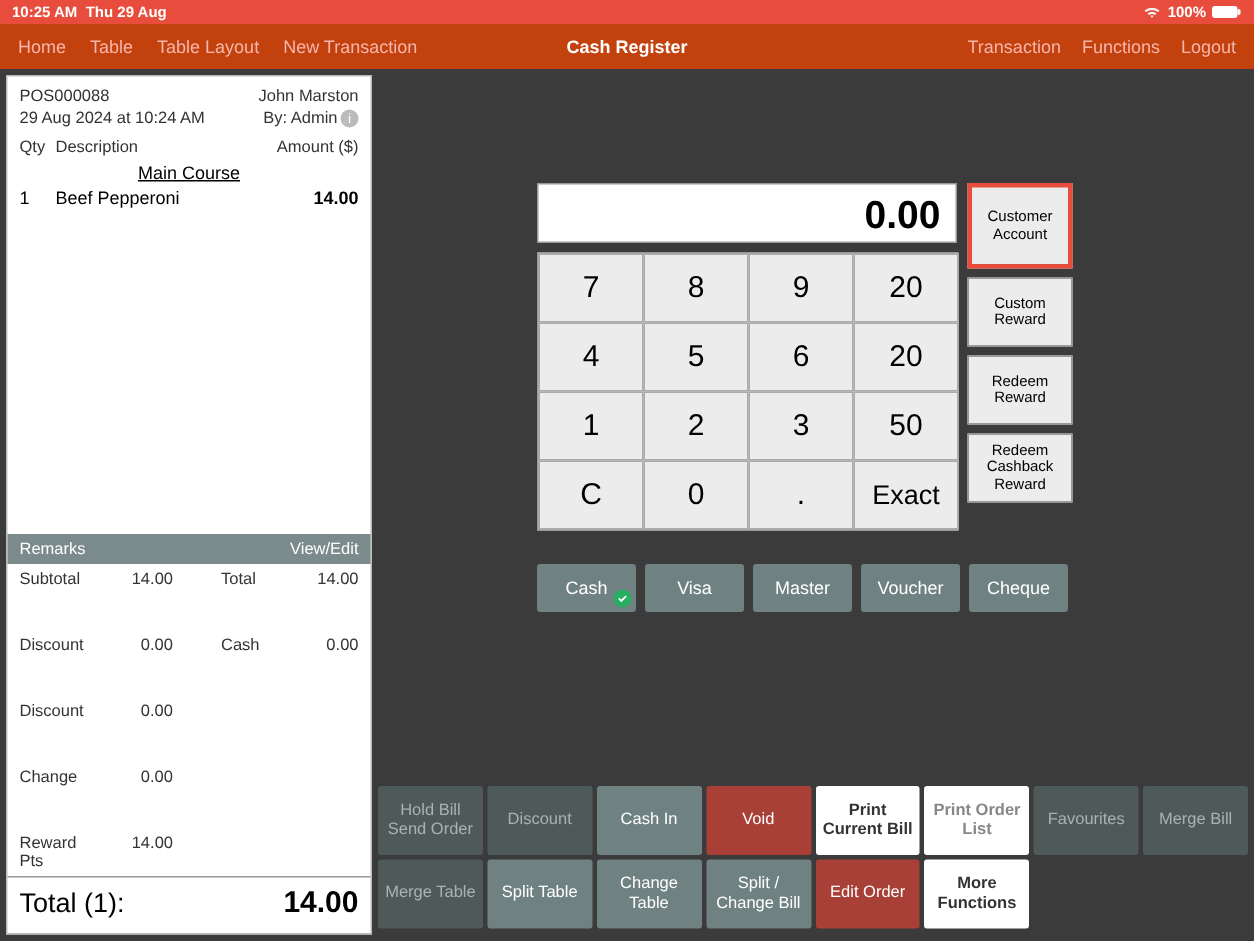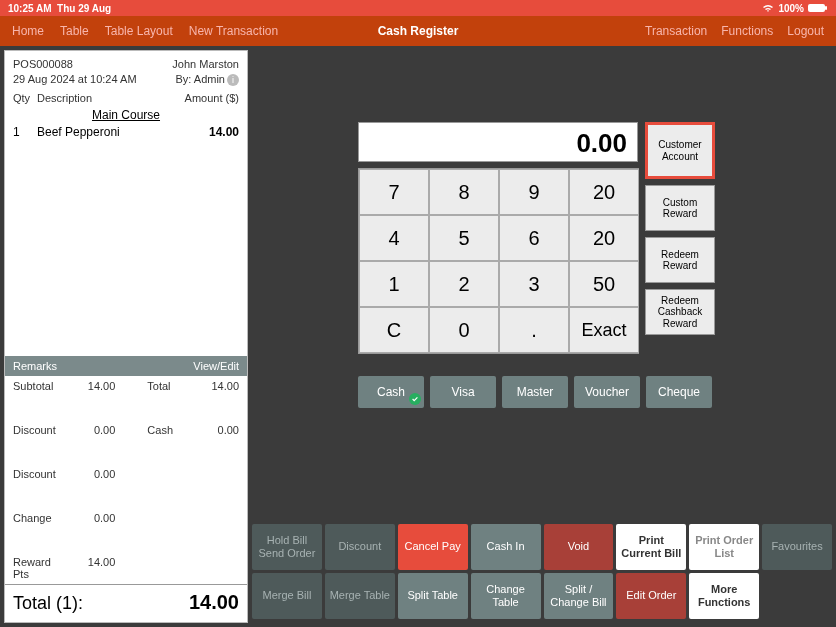--- a/index.html
+++ b/index.html
@@ -200,21 +200,20 @@
         </div>
       <div class="pay-btn">Visa</div>
       <div class="pay-btn">Master</div>
       <div class="pay-btn">Voucher</div>
       <div class="pay-btn">Cheque</div>
     </div>
 
     <div class="bottom-grid">
       <div class="fn-btn dim">Hold Bill Send Order</div>
       <div class="fn-btn dim">Discount</div>
-      <div class="fn-btn red">Cancel Pay</div>
       <div class="fn-btn">Cash In</div>
       <div class="fn-btn dark-red">Void</div>
       <div class="fn-btn white">Print Current Bill</div>
       <div class="fn-btn white-dim">Print Order List</div>
       <div class="fn-btn dim">Favourites</div>
       <div class="fn-btn dim">Merge Bill</div>
       <div class="fn-btn dim">Merge Table</div>
       <div class="fn-btn">Split Table</div>
       <div class="fn-btn">Change Table</div>
       <div class="fn-btn">Split / Change Bill</div>

